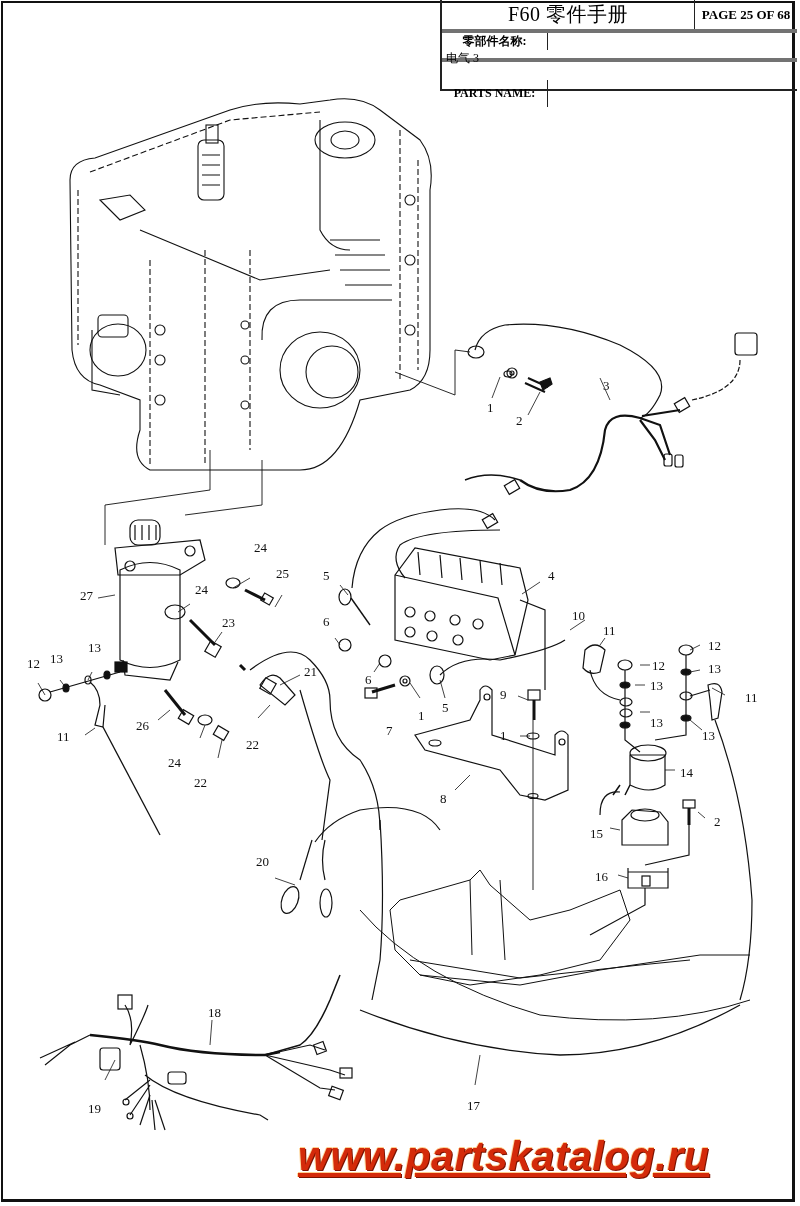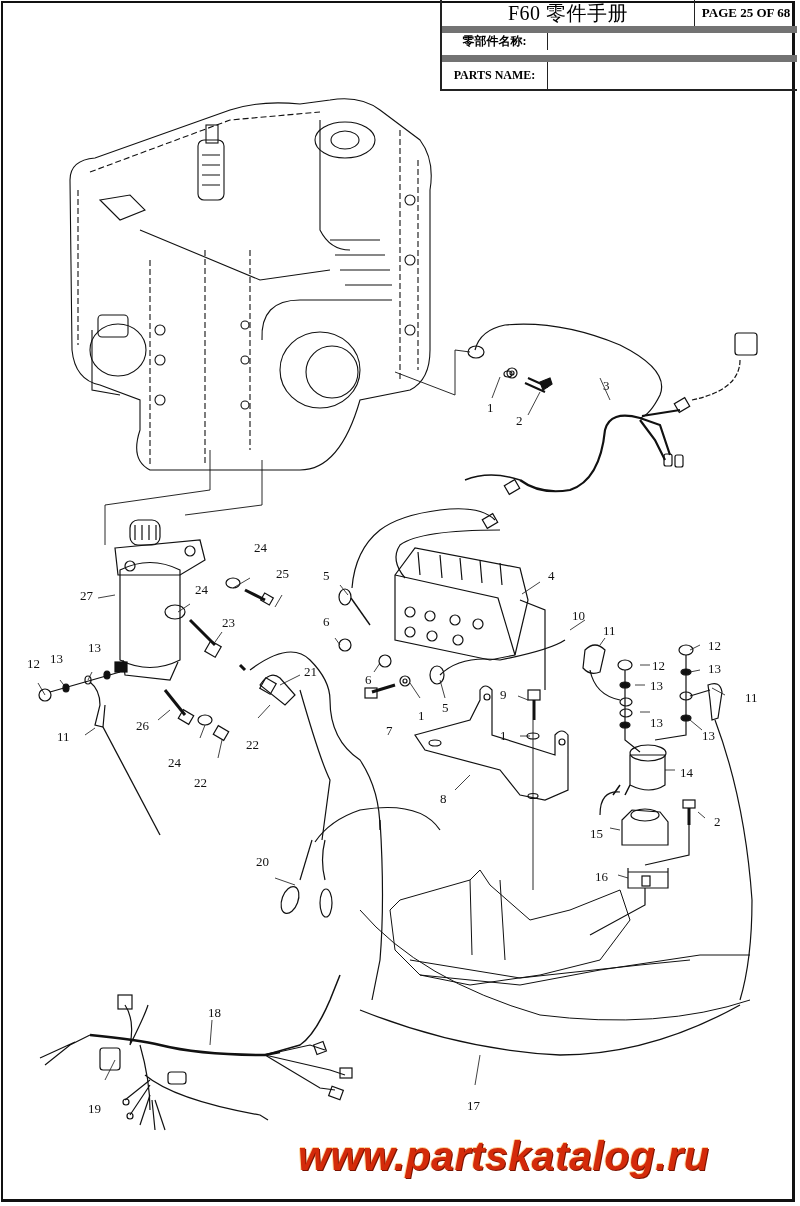--- a/index.html
+++ b/index.html
@@ -1,30 +1,30 @@
 <!DOCTYPE html>
 <html><head>
 <meta charset="utf-8">
 <style>
   html, body { margin:0; padding:0; background:#fff; }
   body { width:800px; height:1206px; position:relative; overflow:hidden; font-family:"Liberation Serif", serif; }
   #frame { position:absolute; left:1px; top:1px; width:794px; height:1201px; border:2px solid #111; border-right-width:3px; border-bottom-width:3px; box-sizing:border-box; }
   #titleblock { position:absolute; left:440px; top:0; width:357px; height:91px; border-left:2px solid #222; border-bottom:2px solid #222; box-sizing:border-box; font-family:"Liberation Serif", serif; }
-  .tb-row { position:absolute; left:0; width:100%; border-bottom:7px solid #737373; box-sizing:border-box; display:flex; }
+  .tb-row { position:absolute; left:0; width:100%; border-bottom:4px solid #737373; box-sizing:border-box; display:flex; }
   .tb-row.r1 { top:0; height:33px; }
   .tb-row.r2 { top:33px; height:29px;flex-direction:column; }
-  .tb-row.r3 { top:62px; height:27px; border-bottom:none; }
+  .tb-row.r3 { top:80px; height:27px; border-bottom:none; }
   .tb-cell { display:flex; align-items:center; box-sizing:border-box; }
   .tb-title { width:253px; justify-content:center; font-size:20px; border-right:1px solid #222; letter-spacing:0.5px; }
   .tb-page { flex:1; justify-content:center; font-size:13px; font-weight:bold; }
   .tb-label { width:106px; justify-content:center; font-size:12px; font-weight:bold; border-right:1px solid #222; }
   .tb-value { flex:1; padding-left:4px; font-size:12px; }
   #diagram { position:absolute; left:0; top:0; }
   .callout { font-family:"Liberation Serif", serif; font-size:13px; fill:#111; }
-  #watermark { position:absolute; left:298px; top:1133px; font-family:"Liberation Sans", sans-serif; font-weight:bold; font-style:italic; font-size:41px; letter-spacing:0.5px; color:#d42a0a; text-shadow:1px 1px 0 #7a1200, -1px 0 0 #ffd9a0, 0 -1px 0 #ffcf8f; }
+  #watermark { position:absolute; left:298px; top:1133px; font-family:"Liberation Sans", sans-serif; font-weight:bold; font-style:italic; font-size:41px; letter-spacing:0.5px; color:#d42a0a; text-shadow:1px 1px 0 #7a1200, -1px 0 0 #ffd9a0, 0 -1px 0 #ffcf8f;text-decoration:underline; }
 </style>
 </head>
 <body>
 
 <div id="frame"></div>
 
 <svg id="diagram" width="800" height="1206" viewBox="0 0 800 1206">
   <g fill="none" stroke="#111" stroke-width="1.2">
 
     <g stroke-width="1.1">
@@ -293,19 +293,20 @@
   </g>
 </svg>
 
 <div id="titleblock">
   <div class="tb-row r1">
     <div class="tb-cell tb-title">F60 零件手册</div>
     <div class="tb-cell tb-page">PAGE 25 OF 68</div>
   </div>
   <div class="tb-row r2">
     <div class="tb-cell tb-label">零部件名称:</div>
+    <div class="tb-cell tb-value">电气 3</div>
   </div>
   <div class="tb-row r3">
     <div class="tb-cell tb-label">PARTS NAME:</div>
   </div>
 </div>
 
 <div id="watermark">www.partskatalog.ru</div>
 
 </body></html>

